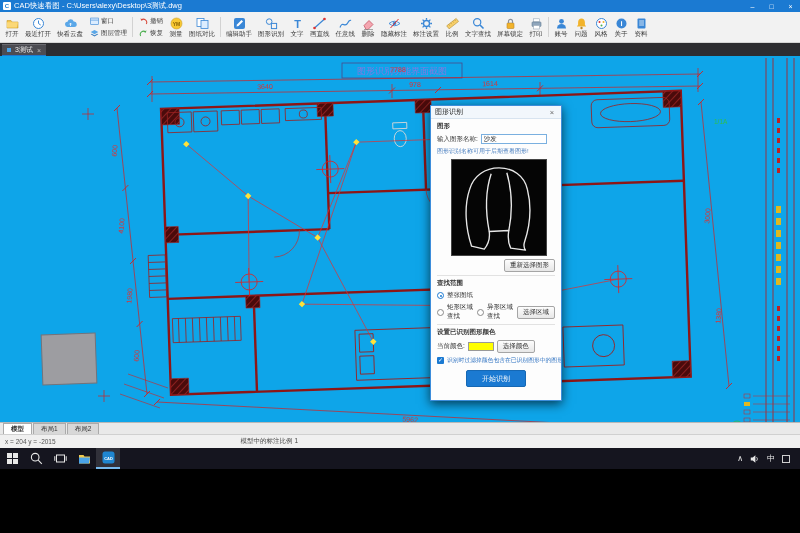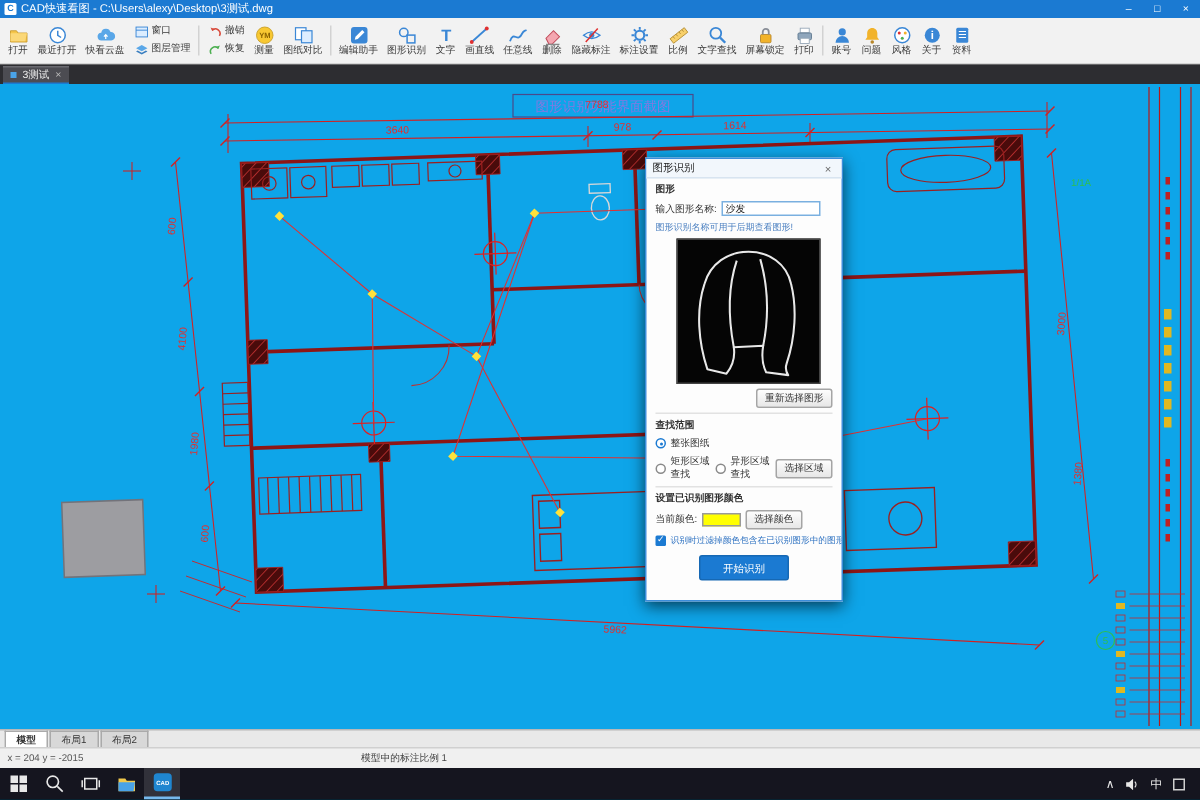--- a/index.html
+++ b/index.html
@@ -1,18 +1,18 @@
 <!DOCTYPE html>
 <html><head>
 <meta charset="utf-8">
 <style>
   *{margin:0;padding:0;box-sizing:border-box;}
   html,body{width:800px;height:533px;overflow:hidden;background:#000;
     font-family:"Liberation Sans","DejaVu Sans",sans-serif;}
-  #app{width:800px;height:533px;display:flex;flex-direction:column;}
+  #app{width:800px;height:469px;display:flex;flex-direction:column;}
 
   
   .titlebar{height:12px;background:#1b7ad2;color:#fff;display:flex;align-items:center;
     font-size:7.5px;padding-left:3px;flex:none;}
   .app-ico{width:8px;height:8px;background:#fff;border-radius:1px;margin-right:3px;
     display:flex;align-items:center;justify-content:center;color:#1b7ad2;font-size:6px;font-weight:bold;}
   .win-controls{margin-left:auto;display:flex;height:100%;}
   .win-btn{width:19px;display:flex;align-items:center;justify-content:center;font-size:7px;color:#fff;}
 
   

